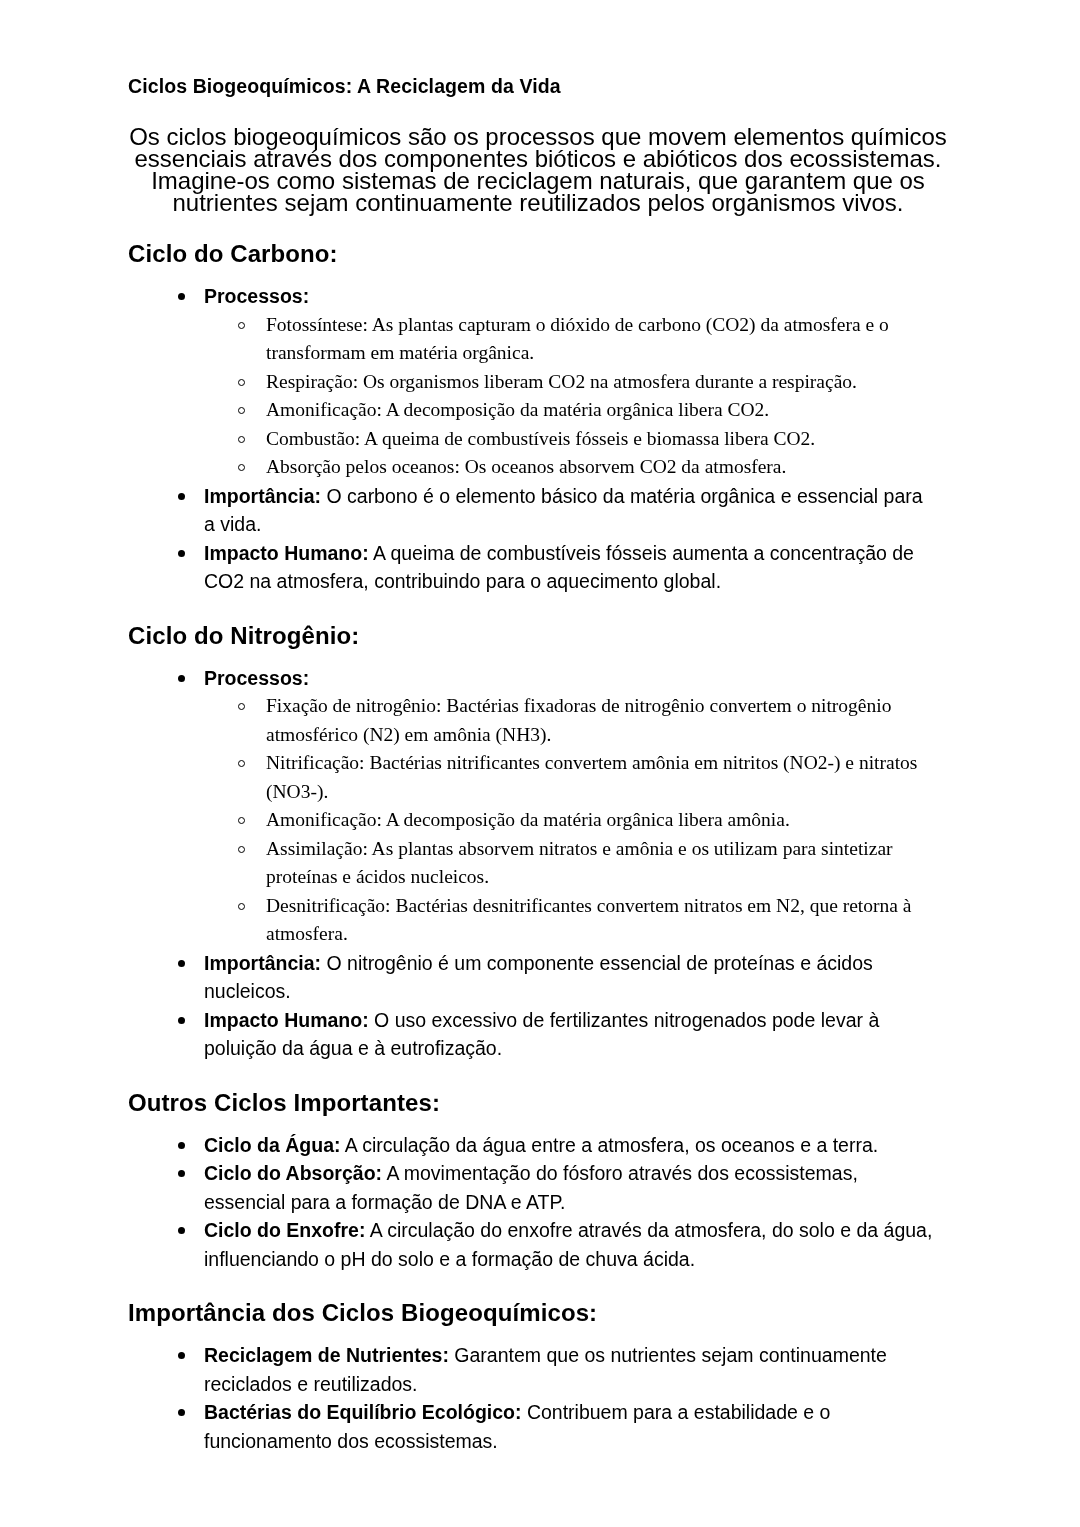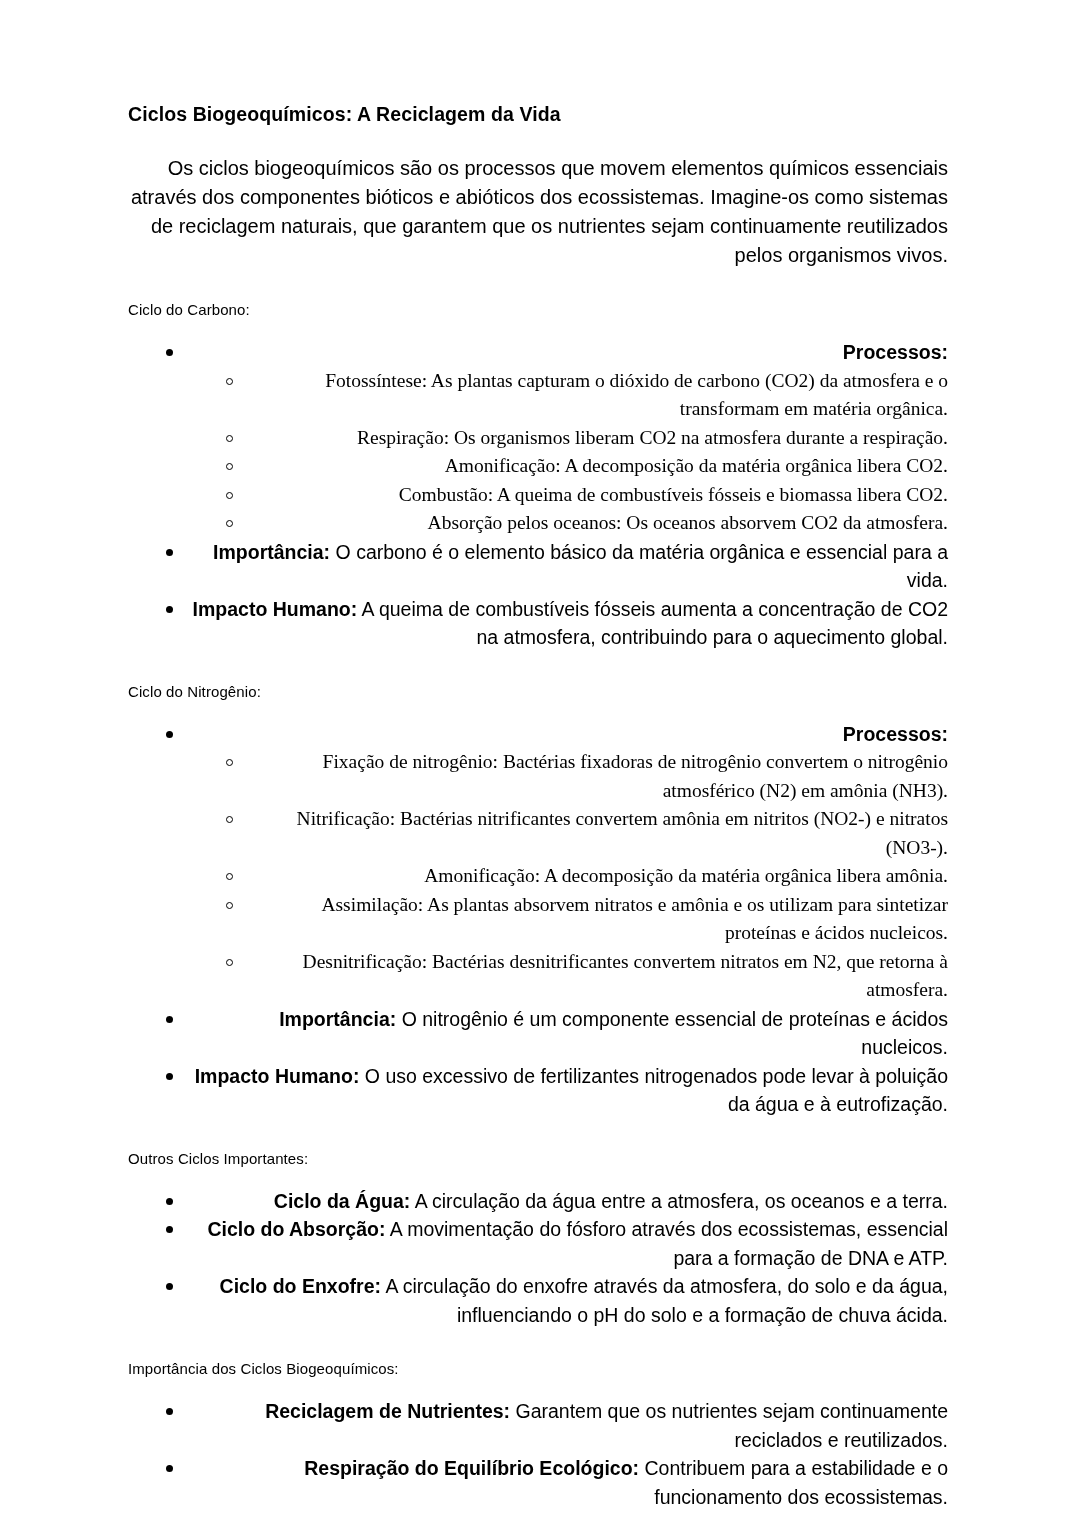--- a/index.html
+++ b/index.html
@@ -15,58 +15,57 @@
     color: #000000;
     -webkit-font-smoothing: antialiased;
   }
 
   .page {
     position: relative;
     width: 1080px;
     height: 1322px;
     background: #ffffff;
     box-sizing: border-box;
-    padding: 100px 132px 0 128px;
+    padding: 72px 132px 0 128px;
   }
 
   .doc {
     width: 820px;
   }
 
   
   .doc-title {
     font-size: 19.5px;
     font-weight: bold;
     line-height: 28px;
     margin: 0 0 26px 0;
     letter-spacing: 0.1px;
   }
 
   .section-heading {
-    font-size: 15px;
-    font-weight: normal;
+    font-size: 24px;
+    font-weight: bold;
     line-height: 28px;
     margin: 26px 0 14px 0;
     letter-spacing: 0.1px;
   }
 
   
   .para {
-    font-size: 20px;
-    line-height: 29px;
+    font-size: 24px;
+    line-height: 22px;
     margin: 0 0 4px 0;
-    text-align: right;
+    text-align: center;
   }
 
   
   ul.level1 {
     list-style: none;
-    margin: 0;
+    margin: 12px;
     padding: 0;
-    text-align: right;
   }
   ul.level1 > li.l1 {
     position: relative;
     padding-left: 64px;
     font-size: 19.5px;
     line-height: 28.5px;
     margin: 0;
   }
   ul.level1 > li.l1 > .bullet1 {
     position: absolute;
@@ -163,18 +162,18 @@
         </ul>
         <h2 class="section-heading">Outros Ciclos Importantes:</h2>
         <ul class="level1">
           <li class="l1"><span class="bullet1"></span><span class="lbl">Ciclo da Água:</span><span class="txt"> A circulação da água entre a atmosfera, os oceanos e a terra.</span></li>
           <li class="l1"><span class="bullet1"></span><span class="lbl">Ciclo do Absorção:</span><span class="txt"> A movimentação do fósforo através dos ecossistemas, essencial para a formação de DNA e ATP.</span></li>
           <li class="l1"><span class="bullet1"></span><span class="lbl">Ciclo do Enxofre:</span><span class="txt"> A circulação do enxofre através da atmosfera, do solo e da água, influenciando o pH do solo e a formação de chuva ácida.</span></li>
         </ul>
         <h2 class="section-heading">Importância dos Ciclos Biogeoquímicos:</h2>
         <ul class="level1">
           <li class="l1"><span class="bullet1"></span><span class="lbl">Reciclagem de Nutrientes:</span><span class="txt"> Garantem que os nutrientes sejam continuamente reciclados e reutilizados.</span></li>
-          <li class="l1"><span class="bullet1"></span><span class="lbl">Respiração do Equilíbrio Ecológico:</span><span class="txt"> Contribuem para a estabilidade e o funcionamento dos ecossistemas.</span></li>
+          <li class="l1"><span class="bullet1"></span><span class="lbl">Bactérias do Equilíbrio Ecológico:</span><span class="txt"> Contribuem para a estabilidade e o funcionamento dos ecossistemas.</span></li>
         </ul>
       </div>
 
   </article>
 </div>
 
 </body></html>

